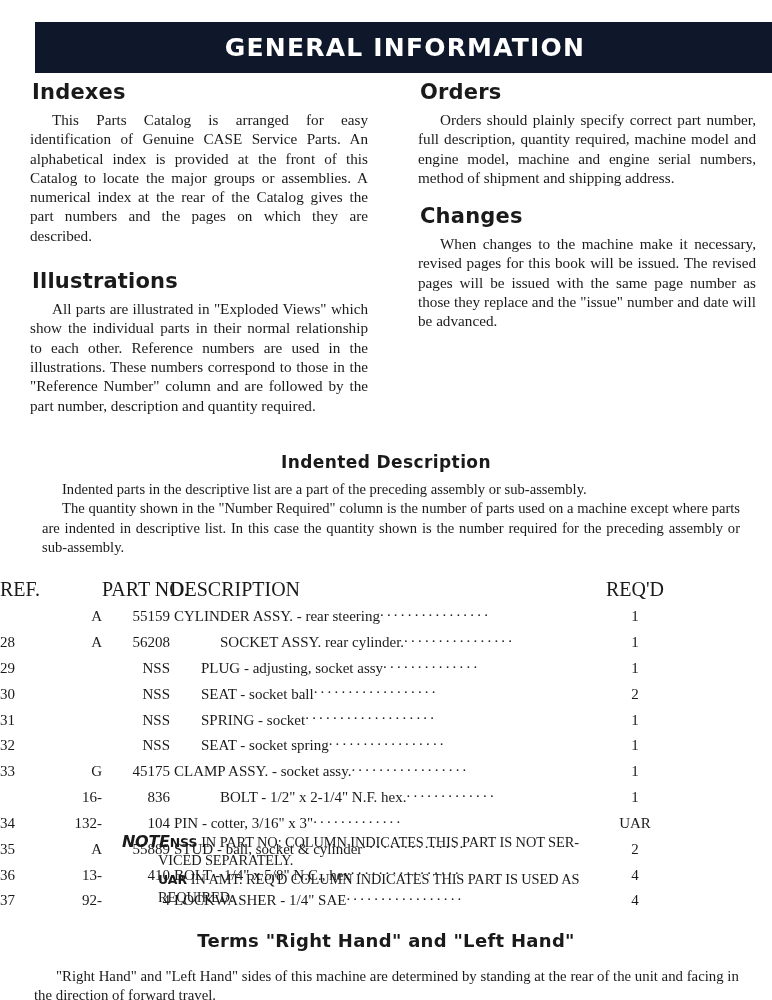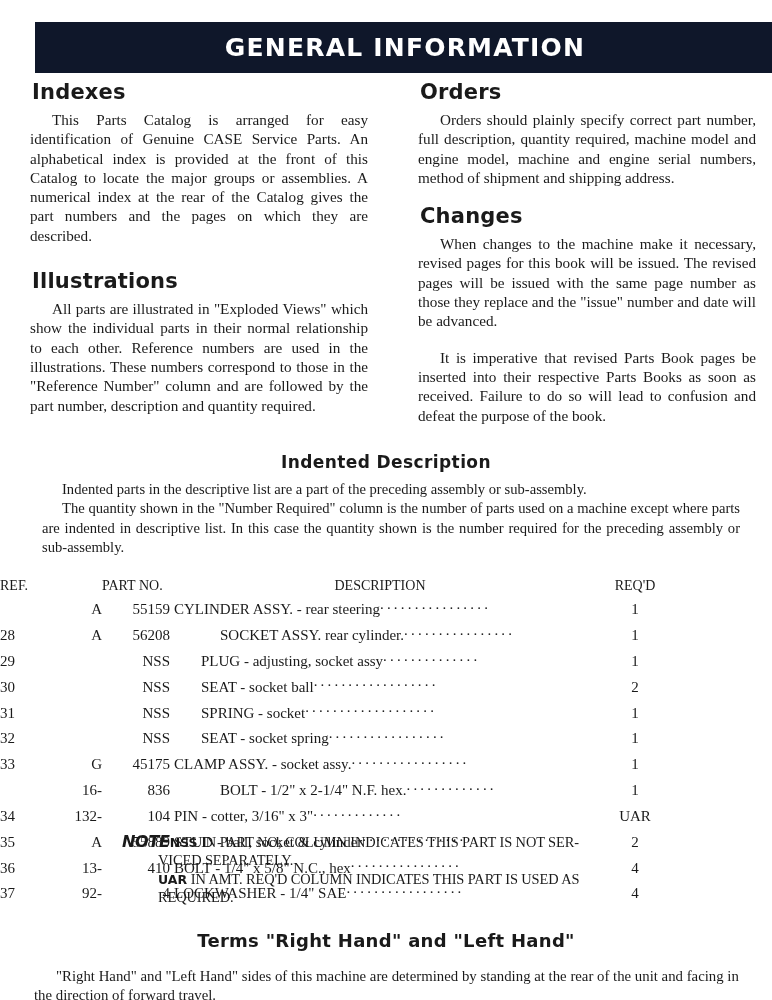--- a/index.html
+++ b/index.html
@@ -117,24 +117,24 @@
     vertical-align: baseline;
     white-space: nowrap;
   }
   .c-ref    { width: 50px;  }
   .c-pre    { width: 52px;  }
   .c-pn     { width: 68px;  }
   .c-desc   { width: 420px; }
   .c-req    { width: 90px;  }
   .c-pad    { width: 92px;  }
 
-  thead td { padding-bottom: 17px; font-size: 14px; }
+  thead td { padding-bottom: 17px; font-size: 20px; }
   .th-ref  { text-align: left;   padding-left: 80px; }
   .th-pn   { text-align: left;   padding-left: 6px;  }
-  .th-desc { text-align: center; }
+  .th-desc { }
   .th-req  { text-align: center; }
 
   tbody tr td { height: 20.4px; line-height: 20.4px; }
 
   .td-ref { text-align: left; padding-left: 80px; }
   .td-pre { text-align: right; padding-right: 4px; }
   .td-pn  { text-align: right; padding-right: 6px; }
   .td-req { text-align: center; }
 
   .td-desc {
@@ -221,21 +221,20 @@
     <p class="body">All parts are illustrated in "Exploded Views" which show the individual parts in their normal relationship to each other. Reference numbers are used in the illustrations. These numbers correspond to those in the "Reference Number" column and are followed by the part number, description and quantity required.</p>
   </div>
 
   <div class="col col-right">
     <h2 class="section-head">Orders</h2>
     <p class="body">Orders should plainly specify correct part number, full description, quantity required, machine model and engine model, machine and engine serial numbers, method of shipment and shipping address.</p>
     <div class="gap-sm"></div>
     <h2 class="section-head">Changes</h2>
     <p class="body">When changes to the machine make it necessary, revised pages for this book will be issued. The revised pages will be issued with the same page number as those they replace and the "issue" number and date will be advanced.</p>
     <div class="gap-sm"></div>
-    <p class="body">It is imperative that revised Parts Book pages be inserted into their respective Parts Books as soon as received. Failure to do so will lead to confusion and defeat the purpose of the book.</p>
   </div>
 
   <div class="indented-wrap">
     <h2 class="center-head">Indented Description</h2>
     <p class="body-wide">Indented parts in the descriptive list are a part of the preceding assembly or sub-assembly.</p>
     <p class="body-wide">The quantity shown in the "Number Required" column is the number of parts used on a machine except where parts are indented in descriptive list. In this case the quantity shown is the number required for the preceding assembly or sub-assembly.</p>
   </div>
 
   <div class="table-wrap">
     <table class="parts">

